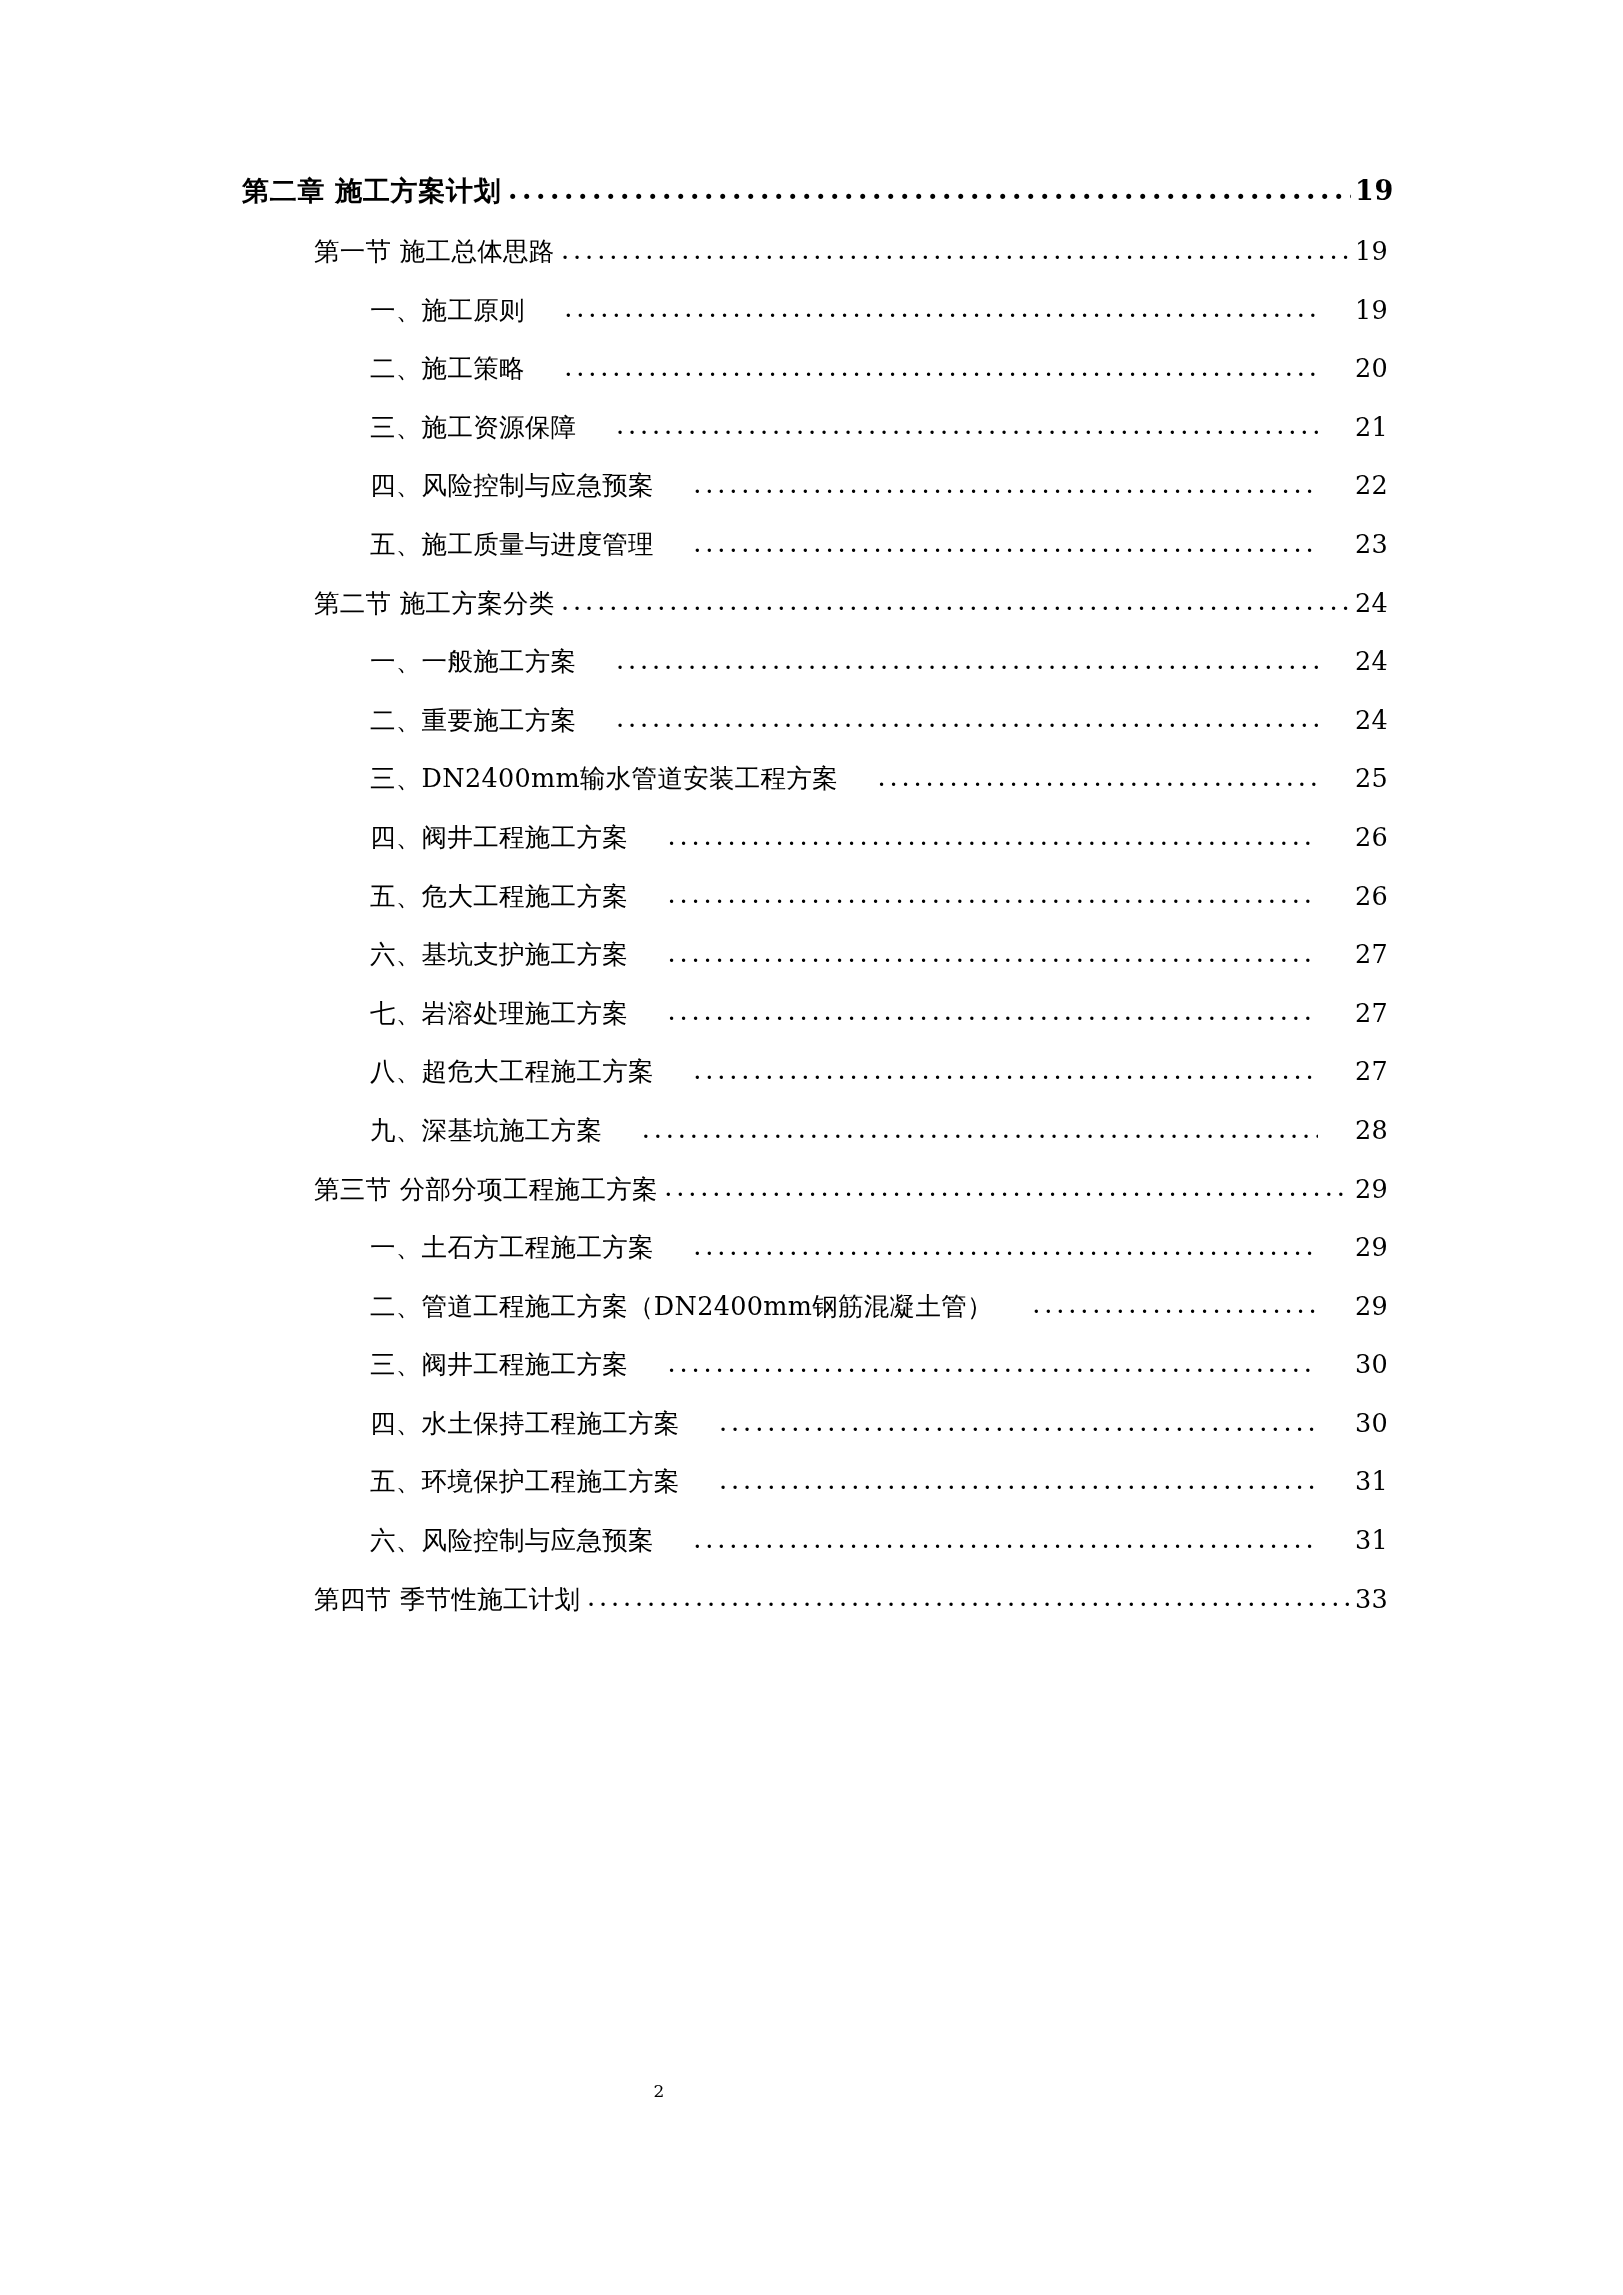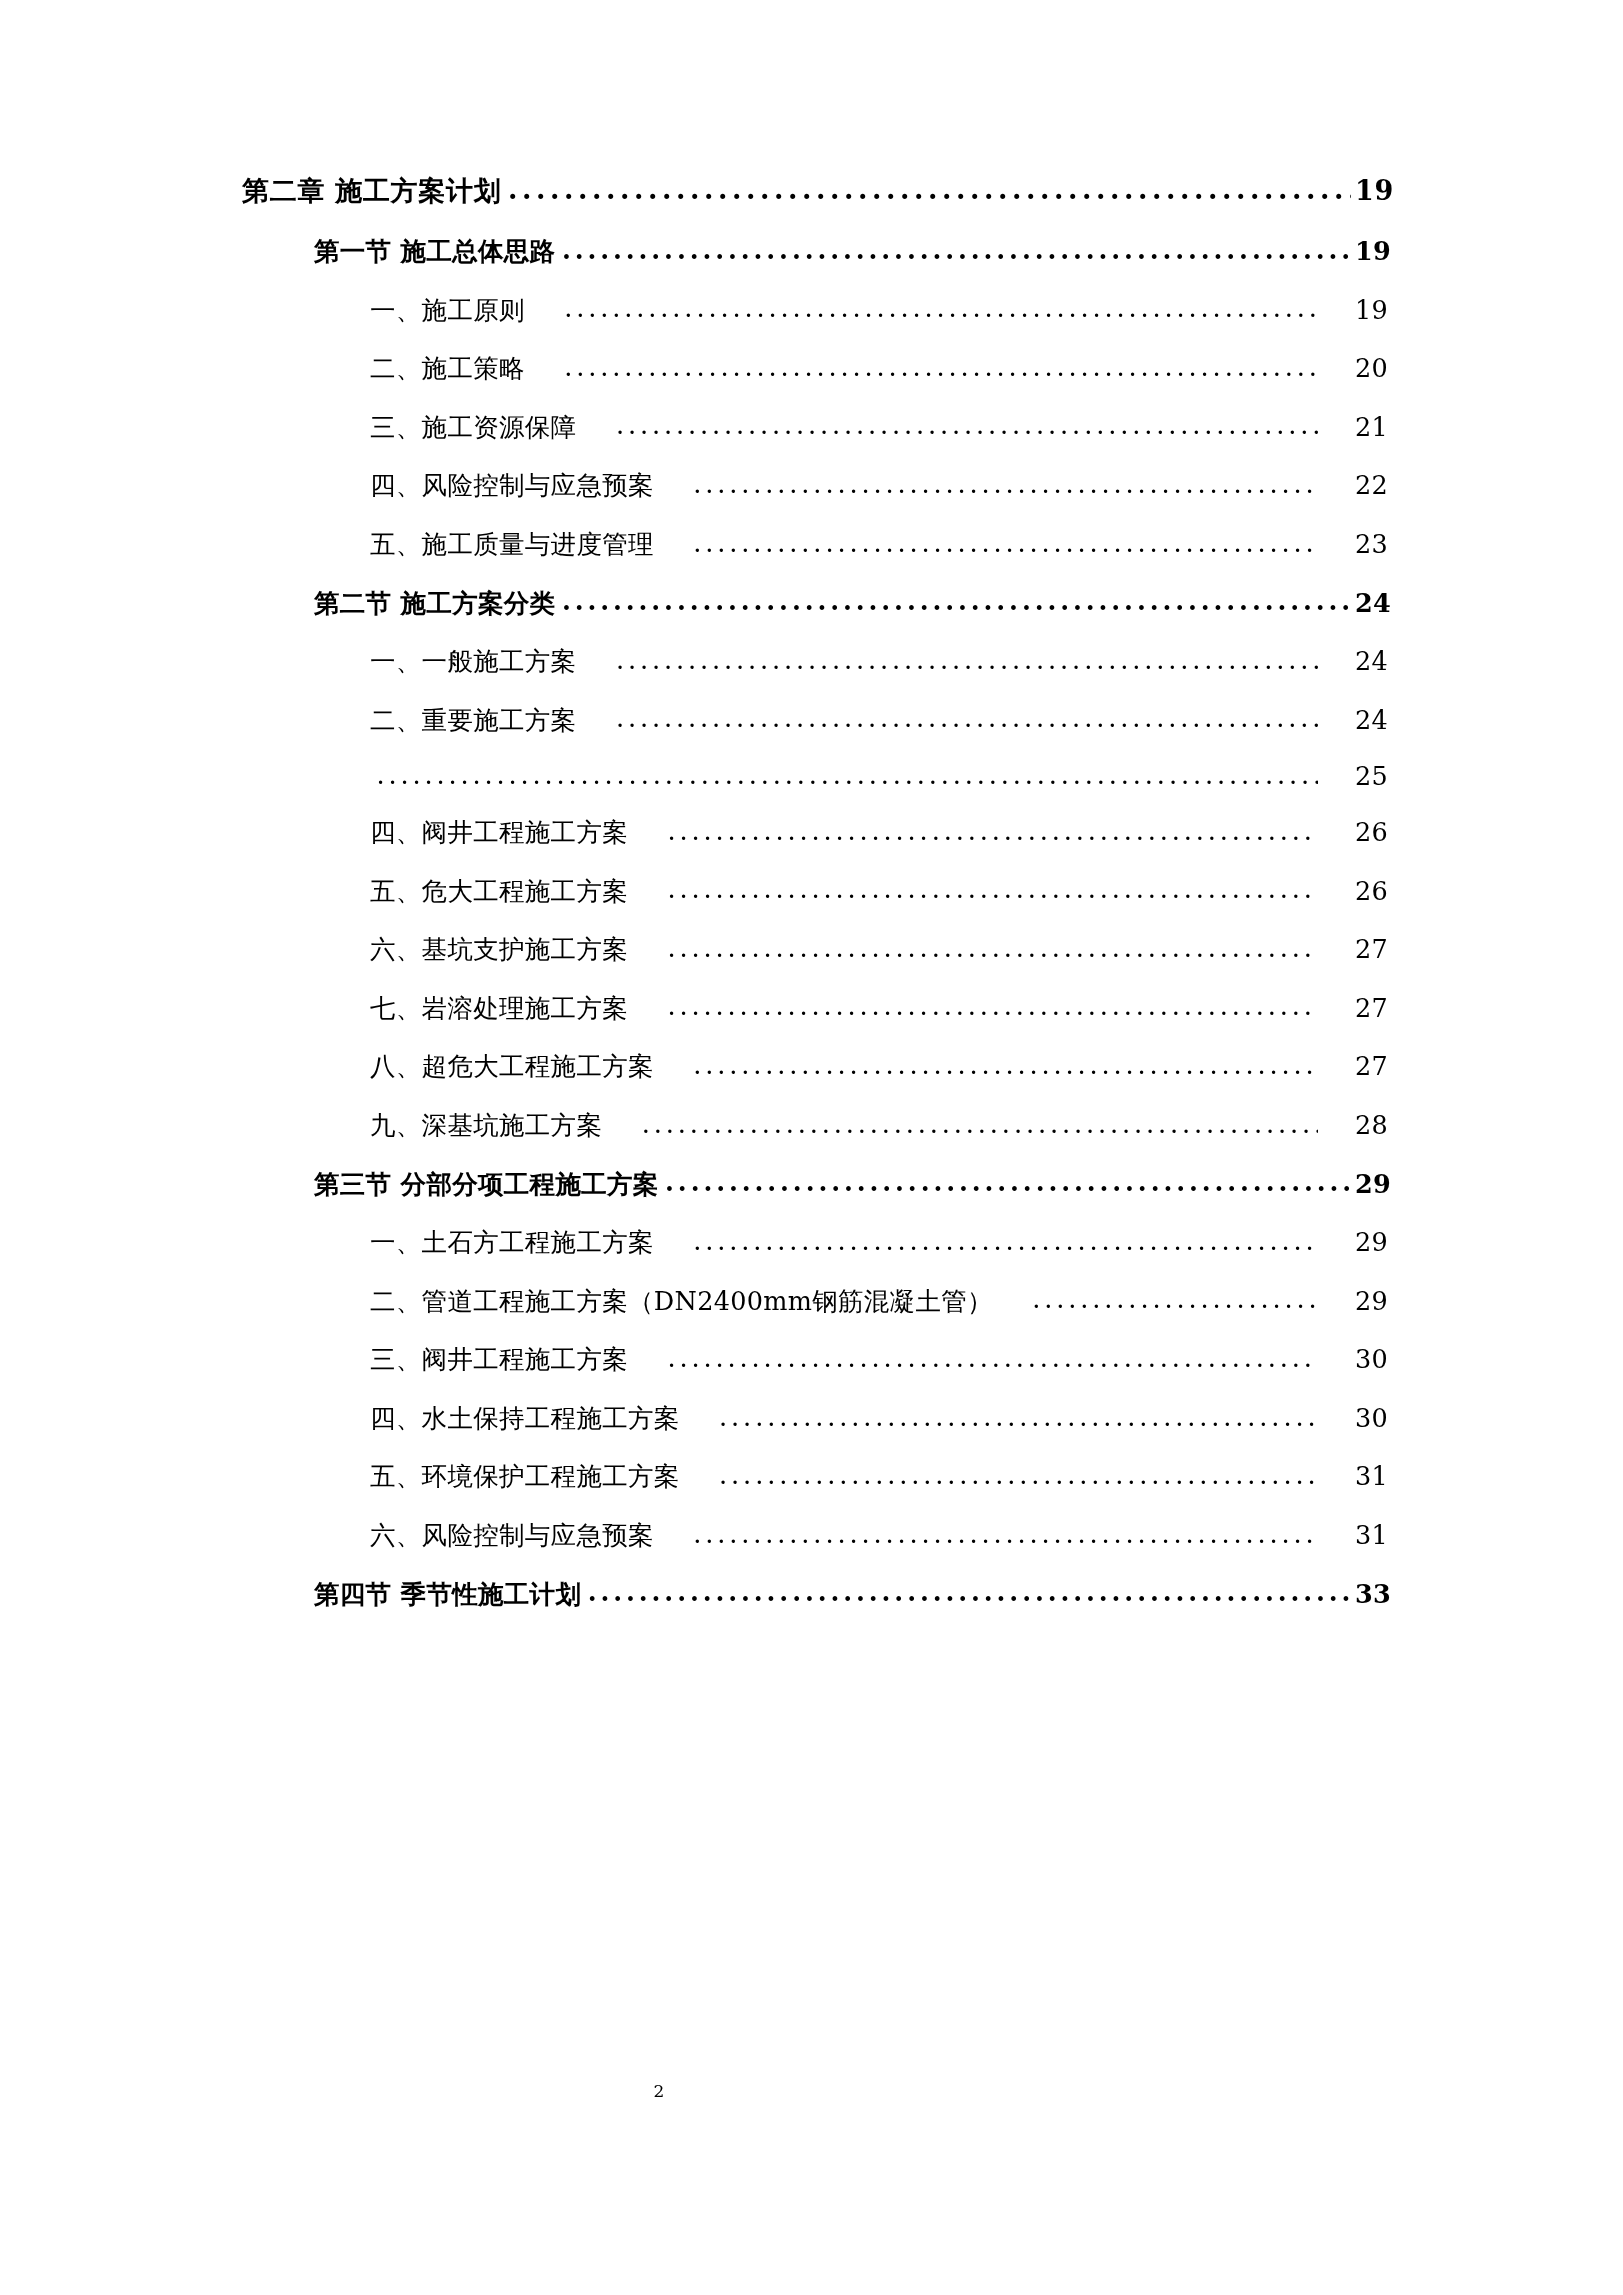--- a/index.html
+++ b/index.html
@@ -37,21 +37,21 @@
   
   .lvl-chapter {
     font-size: 27px;
     font-weight: bold;
     margin-bottom: 25px;
     padding-left: 0px;
     letter-spacing: 0.7px;
   }
   .lvl-section {
     font-size: 25.5px;
-    font-weight: bold;
+    font-weight: normal;
     margin-bottom: 23.6px;
     padding-left: 72px;
     letter-spacing: 0.3px;
   }
   .lvl-item {
     font-size: 25.5px;
     font-weight: normal;
     margin-bottom: 23.6px;
     padding-left: 128px;
     letter-spacing: 0.3px;
@@ -146,20 +146,21 @@
         <span class="toc-title">一、一般施工方案</span>
         <span class="toc-leader">...............................................................................</span>
         <span class="toc-page">24</span>
       </div>
       <div class="toc-row lvl-item">
         <span class="toc-title">二、重要施工方案</span>
         <span class="toc-leader">...............................................................................</span>
         <span class="toc-page">24</span>
       </div>
       <div class="toc-row lvl-item">
+        <span class="toc-title">三、DN2400mm输水管道安装工程方案</span>
         <span class="toc-leader">...............................................................................</span>
         <span class="toc-page">25</span>
       </div>
       <div class="toc-row lvl-item">
         <span class="toc-title">四、阀井工程施工方案</span>
         <span class="toc-leader">...............................................................................</span>
         <span class="toc-page">26</span>
       </div>
       <div class="toc-row lvl-item">
         <span class="toc-title">五、危大工程施工方案</span>

